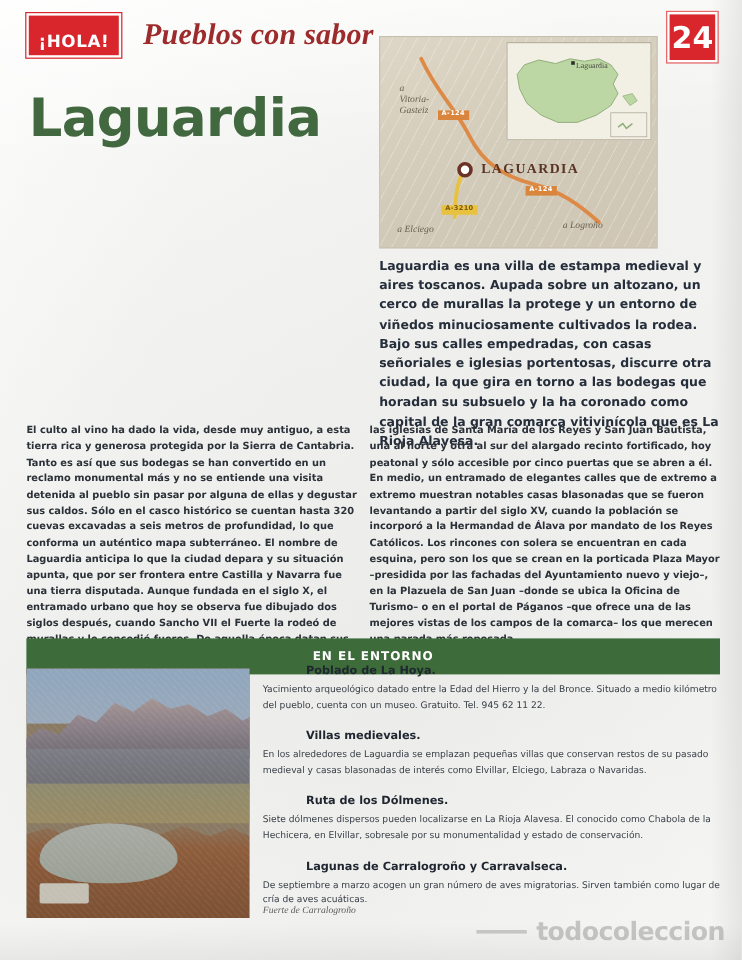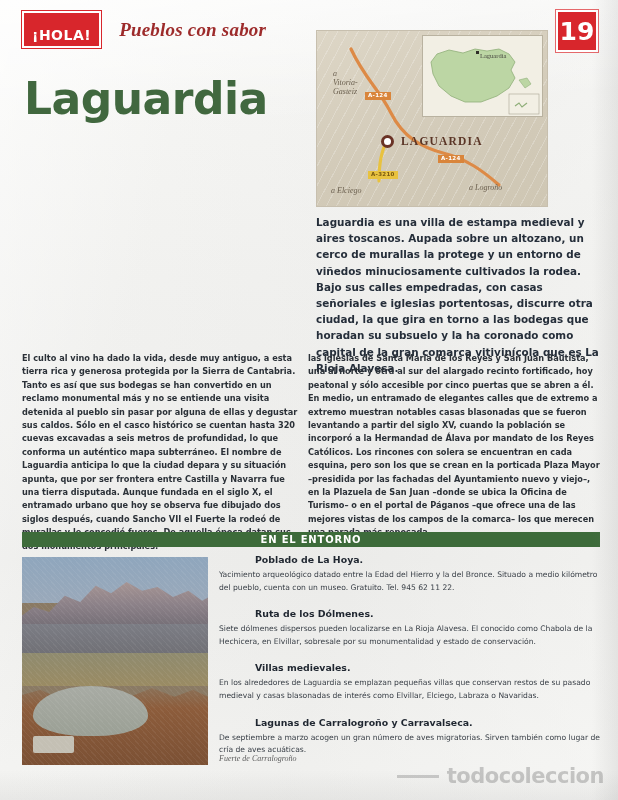--- a/index.html
+++ b/index.html
@@ -60,21 +60,21 @@
     letter-spacing: 0.5px;
     padding: 15px 8px 4px 8px;
     border: 2px solid #ffffff;
     box-shadow: 0 0 0 1px #d8262c;
     line-height: 1;
   }
   #kicker {
     font-family: "Liberation Serif", serif;
     font-style: italic;
     font-weight: bold;
-    font-size: 19px;
+    font-size: 25px;
     color: #9d2b2b;
     letter-spacing: 0.2px;
   }
   #page-number {
     position: absolute;
     right: 20px; top: 10px;
     width: 38px; height: 38px;
     background: #d8262c;
     color: #fff;
     font-family: "DejaVu Sans", sans-serif;
@@ -246,21 +246,21 @@
     color: #2b3138;
     font-weight: bold;
   }
   #col-left  { left: 22px;  width: 278px; }
   #col-right { left: 308px; width: 293px; }
 
   
   #entorno-bar {
     position: absolute;
     left: 22px; top: 532px;
-    width: 578px; height: 15px;
+    width: 578px; height: 30px;
     background: #3d6b3a;
     color: #ffffff;
     font-family: "DejaVu Sans", sans-serif;
     font-weight: bold;
     font-size: 10px;
     letter-spacing: 0.8px;
     display: flex;
     align-items: center;
     justify-content: center;
   }
@@ -365,21 +365,21 @@
 <div id="page">
 
   <div id="paper-texture"></div>
   <div id="paper-sheen"></div>
 
   <div id="masthead">
     <span id="hola-logo">¡HOLA!</span>
     <span id="kicker">Pueblos con sabor</span>
   </div>
 
-  <div id="page-number">19</div>
+  <div id="page-number">24</div>
 
   <h1 id="headline">Laguardia</h1>
 
 
   <div id="map-box">
     <div id="map-bg"></div>
 
     <svg id="map-svg" viewBox="0 0 230 175" preserveAspectRatio="none">
       <path d="M 34 18 C 48 48, 62 58, 74 82 C 86 106, 104 116, 126 122 C 150 128, 166 140, 182 154" stroke="#dd8a46" stroke-width="3.2" fill="none" stroke-linecap="round"></path>
       <path d="M 62 150 C 62 132, 64 120, 70 110" stroke="#e8c23f" stroke-width="3.2" fill="none" stroke-linecap="round"></path>
@@ -428,26 +428,26 @@
     <div class="lag-hut"></div>
     <div class="photo-grain"></div>
   </div>
 
   <div id="entorno-items">
     <div class="entorno-item">
       <div class="entorno-title">Poblado de La Hoya.</div>
       <div class="entorno-body">Yacimiento arqueológico datado entre la Edad del Hierro y la del Bronce. Situado a medio kilómetro del pueblo, cuenta con un museo. Gratuito. Tel. 945 62 11 22.</div>
     </div>
     <div class="entorno-item">
+      <div class="entorno-title">Villas medievales.</div>
+      <div class="entorno-body">En los alrededores de Laguardia se emplazan pequeñas villas que conservan restos de su pasado medieval y casas blasonadas de interés como Elvillar, Elciego, Labraza o Navaridas.</div>
+    </div>
+    <div class="entorno-item">
       <div class="entorno-title">Ruta de los Dólmenes.</div>
       <div class="entorno-body">Siete dólmenes dispersos pueden localizarse en La Rioja Alavesa. El conocido como Chabola de la Hechicera, en Elvillar, sobresale por su monumentalidad y estado de conservación.</div>
-    </div>
-    <div class="entorno-item">
-      <div class="entorno-title">Villas medievales.</div>
-      <div class="entorno-body">En los alrededores de Laguardia se emplazan pequeñas villas que conservan restos de su pasado medieval y casas blasonadas de interés como Elvillar, Elciego, Labraza o Navaridas.</div>
     </div>
     <div class="entorno-item">
       <div class="entorno-title">Lagunas de Carralogroño y Carravalseca.</div>
       <div class="entorno-body">De septiembre a marzo acogen un gran número de aves migratorias. Sirven también como lugar de cría de aves acuáticas.</div>
     </div>
   </div>
 
   <div id="entorno-caption">Fuerte de Carralogroño</div>
 
   <div id="watermark">

